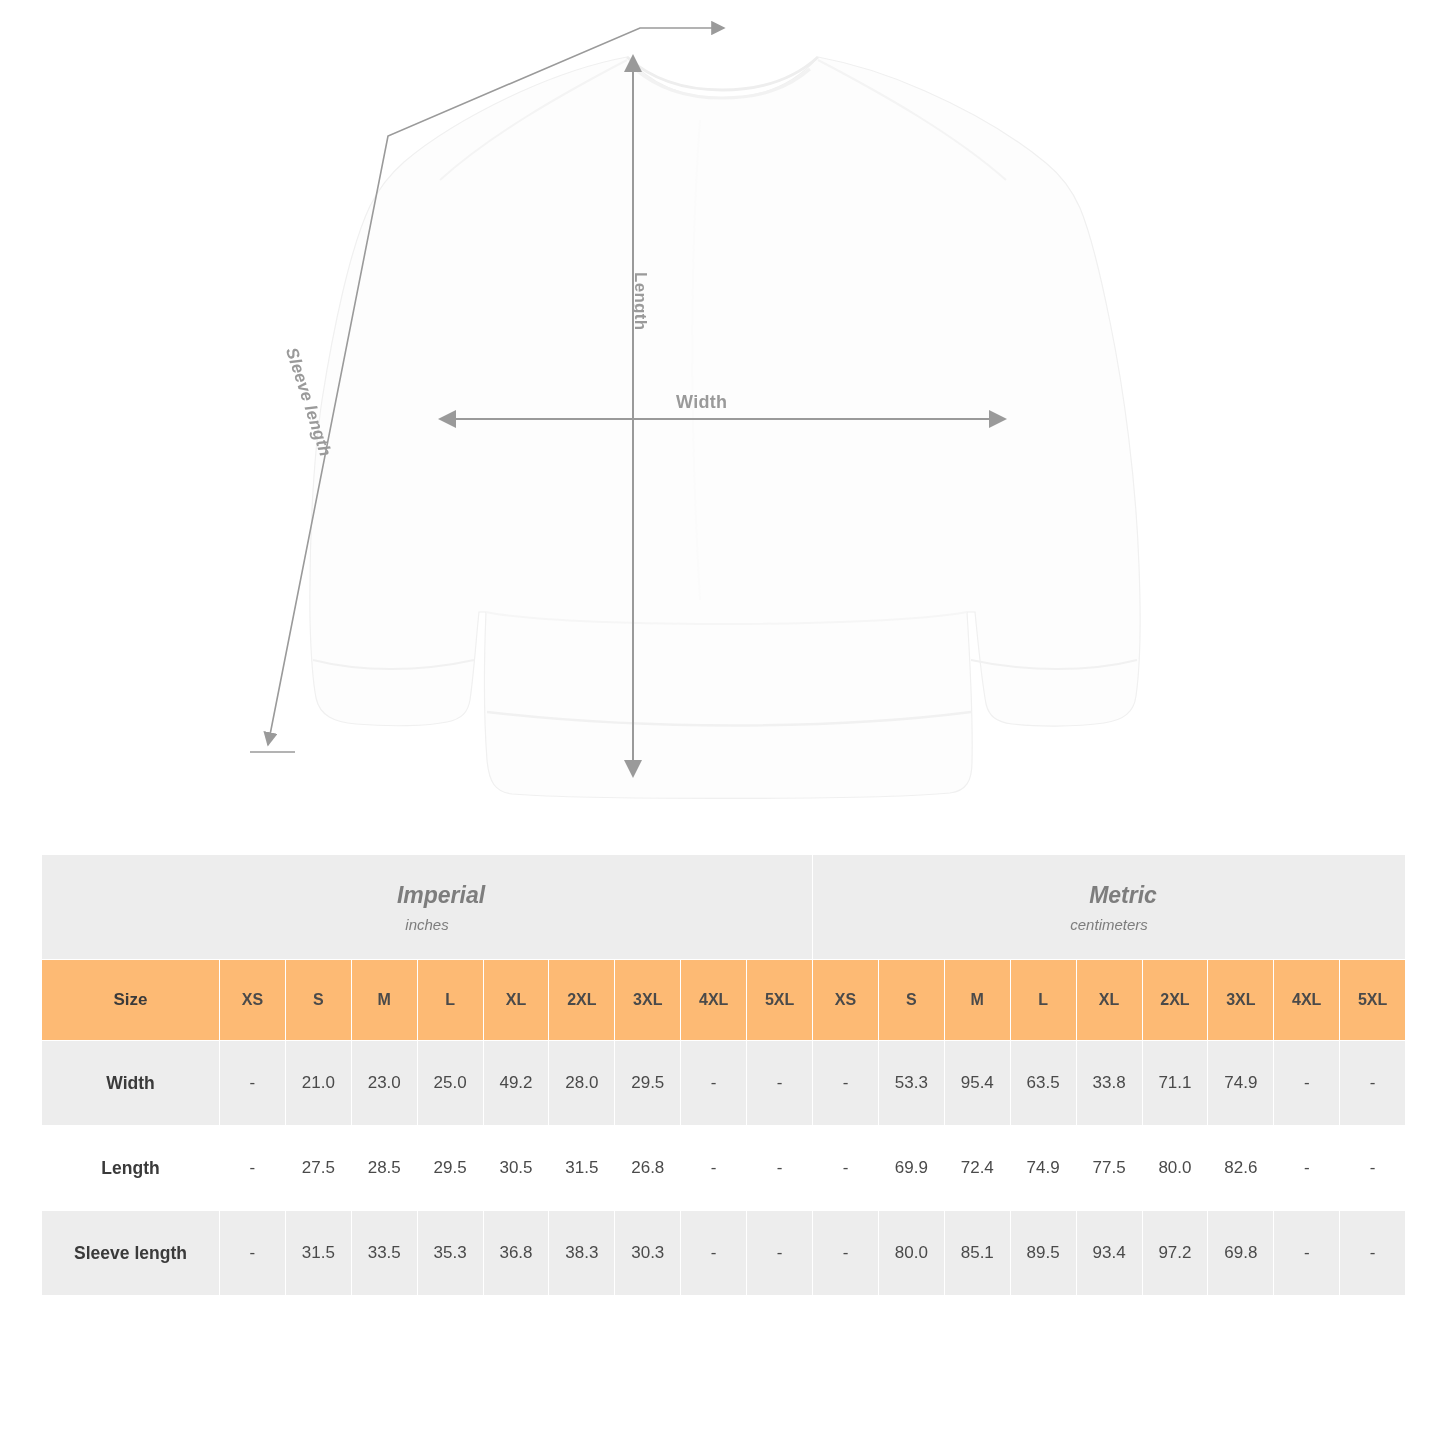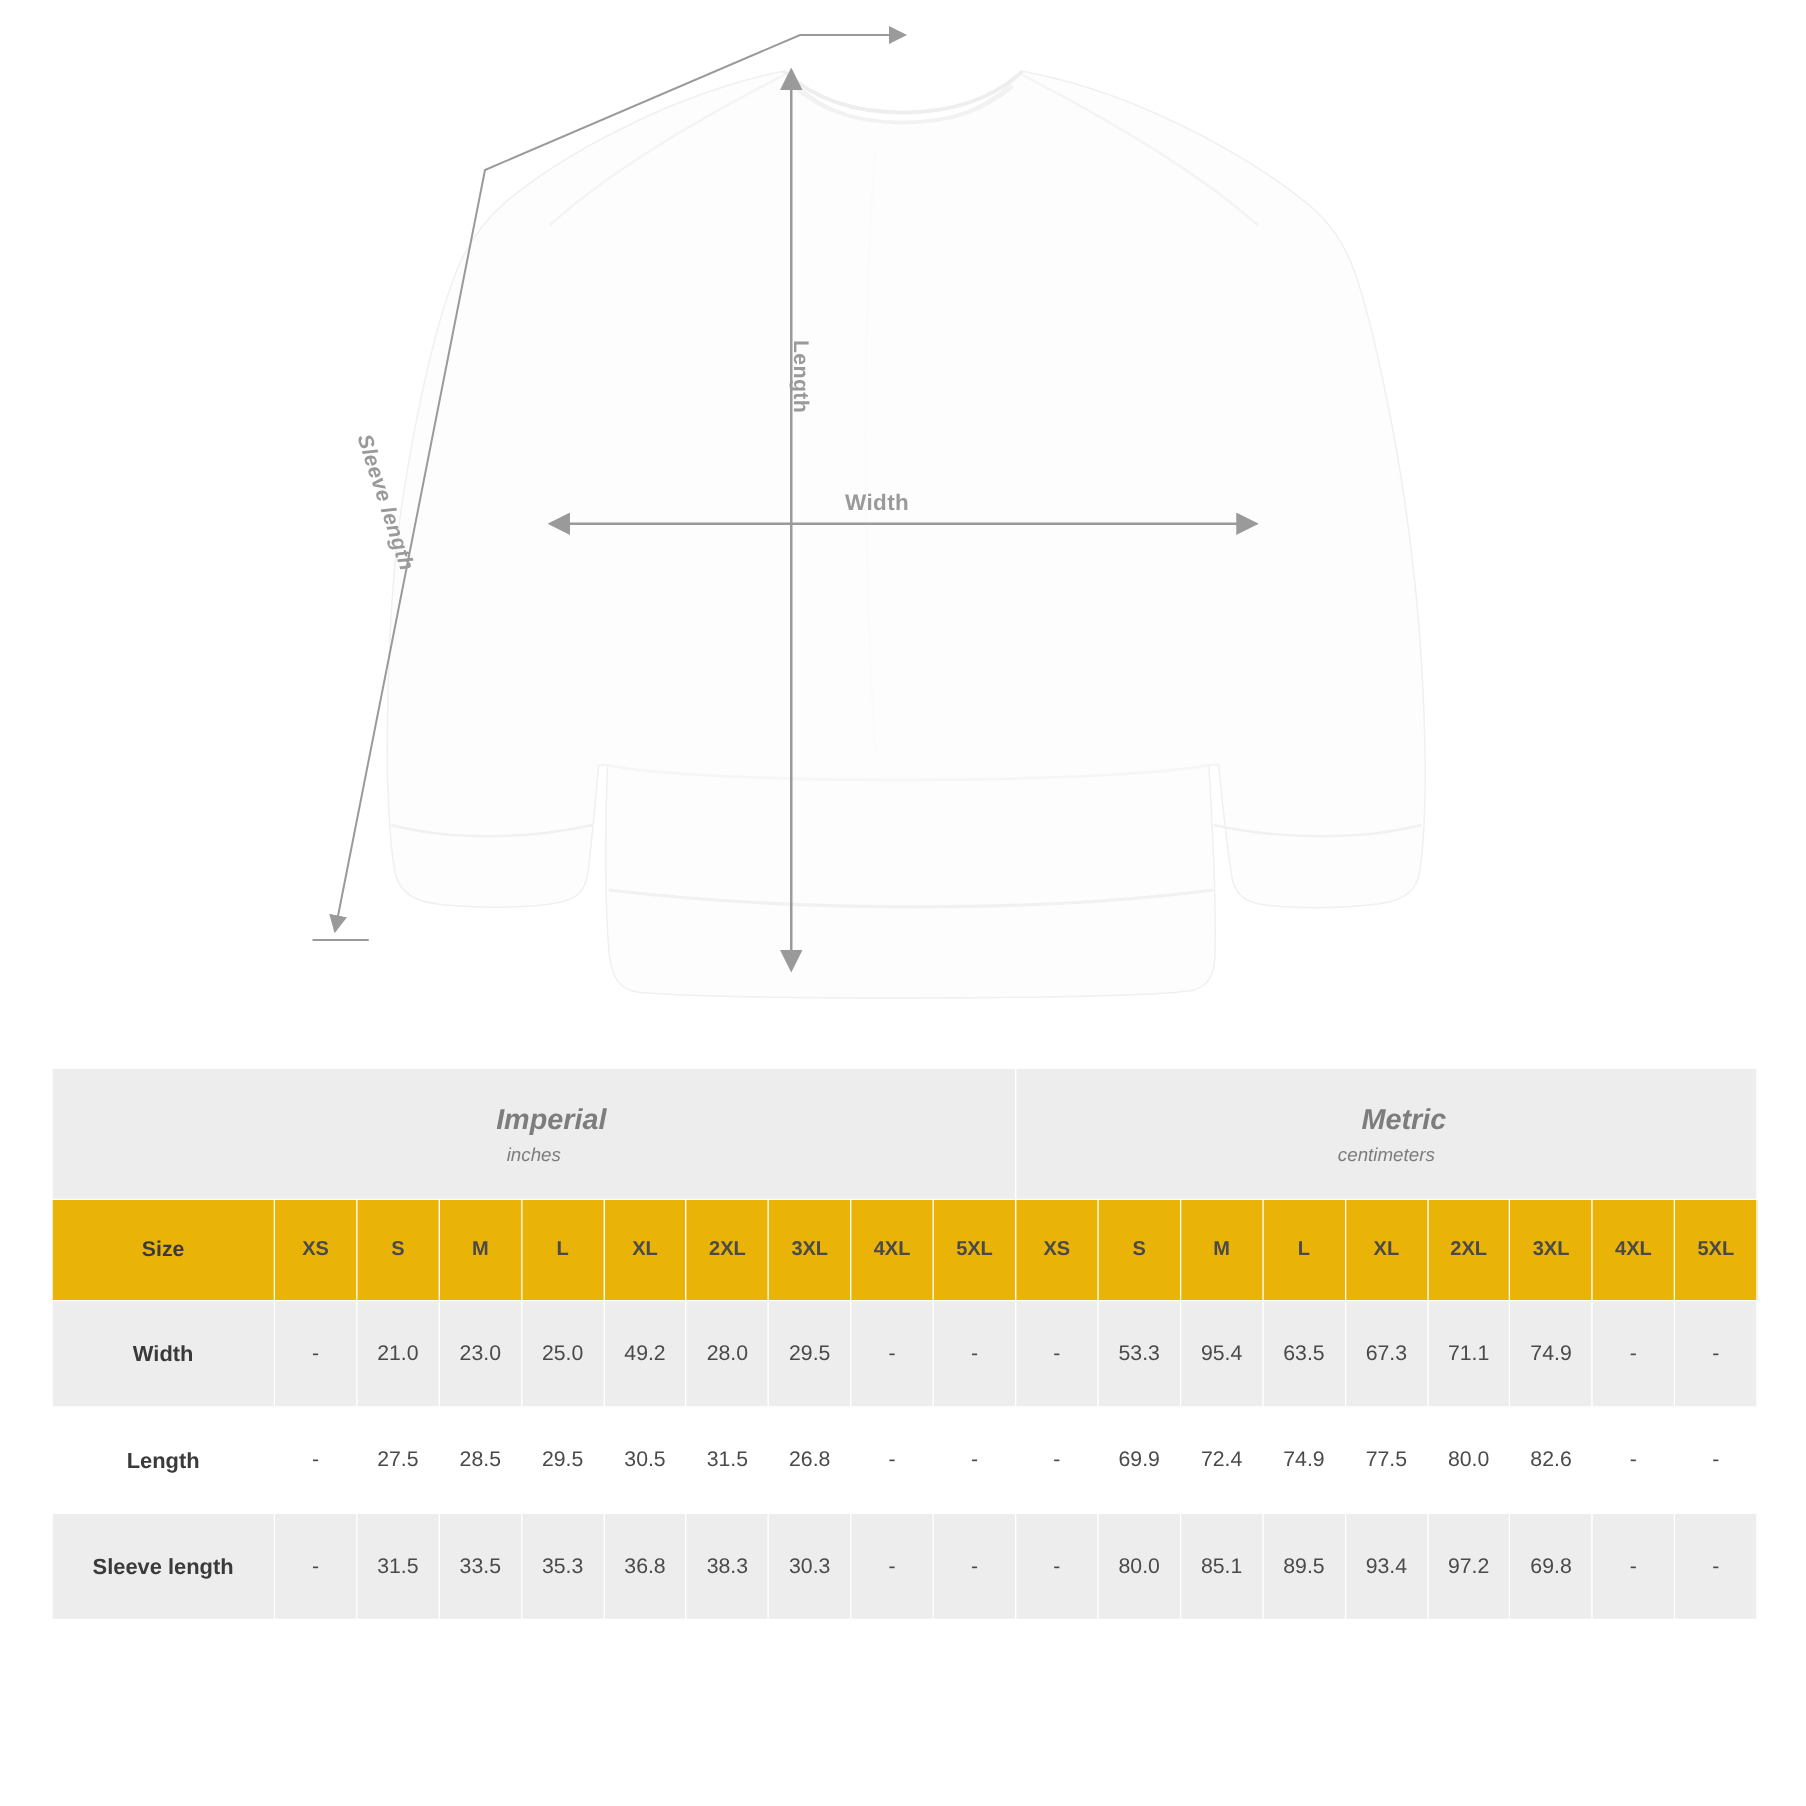--- a/index.html
+++ b/index.html
@@ -104,21 +104,21 @@
     line-height: 1.25;
     padding-left: 28px;
   }
   .unit-sub {
     font-size: 15px;
     font-style: italic;
     color: #7d7d7d;
     margin-top: 6px;
   }
   .head-row td {
-    background: #eab308;
+    background: #fdba74;
     height: 80px;
     font-size: 16px;
     font-weight: bold;
     color: #4a4a4a;
   }
   .head-row td.rowhead {
     font-size: 17px;
   }
   .data-row td {
     height: 84px;
@@ -287,21 +287,21 @@
           <td>25.0</td>
           <td>49.2</td>
           <td>28.0</td>
           <td>29.5</td>
           <td>-</td>
           <td>-</td>
           <td>-</td>
           <td>53.3</td>
           <td>95.4</td>
           <td>63.5</td>
-          <td>67.3</td>
+          <td>33.8</td>
           <td>71.1</td>
           <td>74.9</td>
           <td>-</td>
           <td>-</td>
         </tr>
 
         <tr class="data-row plain">
           <td class="rowhead">Length</td>
           <td>-</td>
           <td>27.5</td>

